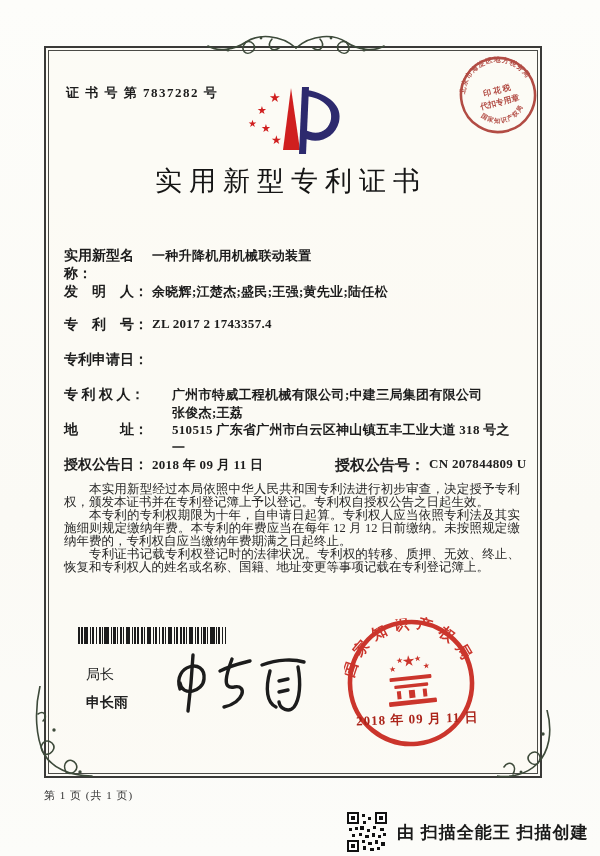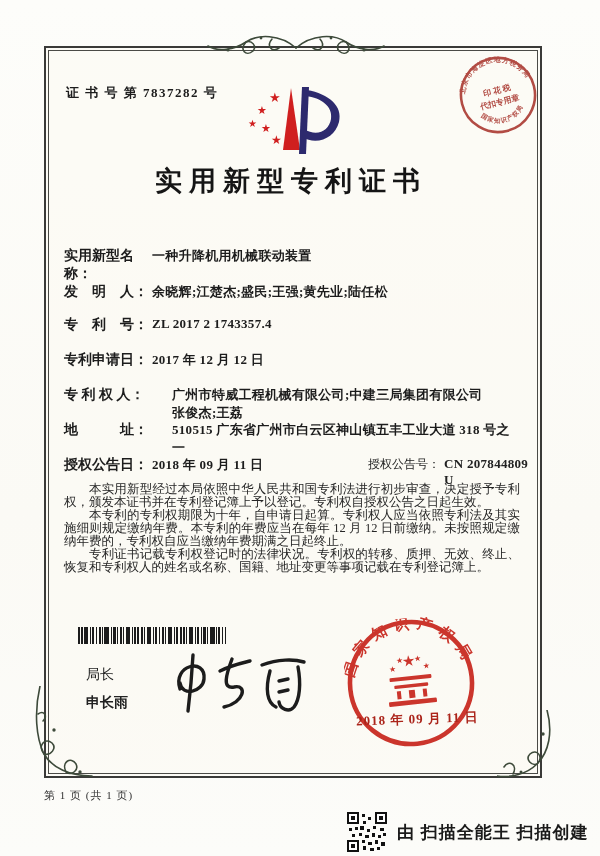--- a/index.html
+++ b/index.html
@@ -14,32 +14,32 @@
   .frame{
     position:absolute;left:44px;top:46px;width:494px;height:728px;
     border:2px solid #3a3a38;background:rgba(251,250,242,.55);
   }
   .frame::after{content:"";position:absolute;inset:2px;border:1px solid #4a4a46;}
   
   .cert-no{position:absolute;left:66px;top:84px;font-size:13px;font-weight:bold;letter-spacing:1.5px;color:#1d1d1d;}
   .logo{position:absolute;left:247px;top:86px;width:96px;height:72px;}
   .title{
     position:absolute;left:44px;top:163px;width:494px;text-align:center;
-    font-size:27px;font-weight:bold;letter-spacing:7px;color:#151515;
+    font-size:27px;font-weight:normal;letter-spacing:7px;color:#151515;
   }
   
   .tax-stamp{position:absolute;left:458px;top:55px;width:80px;height:80px;transform:rotate(-14deg);opacity:.88;}
   
   .frow{position:absolute;left:64px;width:466px;display:flex;align-items:flex-start;}
   .frow .lbl{flex:none;width:88px;font-size:14px;font-weight:bold;color:#1c1c1c;}
   .frow .val{flex:1;font-size:13px;font-weight:bold;color:#1c1c1c;letter-spacing:.3px;}
   .frow .val .line{display:block;margin-left:20px;}
   .grow .pair{display:flex;}
   .grow .pair2{position:absolute;left:271px;top:0;display:flex;}
-  .grow .lbl2{flex:none;font-size:12px;font-weight:normal;margin-left:33px;}
+  .grow .lbl2{flex:none;font-size:15px;font-weight:bold;}
   .grow .val2{font-size:13px;font-weight:bold;margin-left:4px;letter-spacing:.3px;}
   
   .paras{position:absolute;left:64px;top:483px;width:456px;}
   .paras p{margin:0;font-size:12.5px;line-height:13px;text-indent:2em;text-align:justify;color:#262626;font-weight:500;}
   
   .barcode{
     position:absolute;left:78px;top:627px;width:148px;height:17px;
     background-image:
       repeating-linear-gradient(90deg,#1c1c1c 0 1px,transparent 1px 3px),
       repeating-linear-gradient(90deg,#1c1c1c 0 2px,transparent 2px 7px),
@@ -148,21 +148,20 @@
   <div class="frow" style="top:283px">
     <span class="lbl">发　明　人：</span>
     <span class="val">余晓辉;江楚杰;盛民;王强;黄先业;陆任松</span>
   </div>
   <div class="frow" style="top:316px">
     <span class="lbl">专　利　号：</span>
     <span class="val">ZL 2017 2 1743357.4</span>
   </div>
   <div class="frow" style="top:351px">
     <span class="lbl">专利申请日：</span>
-    <span class="val">2017 年 12 月 12 日</span>
   </div>
   <div class="frow" style="top:386px">
     <span class="lbl">专 利 权 人：</span>
     <span class="val">
       <span class="line">广州市特威工程机械有限公司;中建三局集团有限公司</span>
       <span class="line">张俊杰;王荔</span>
     </span>
   </div>
   <div class="frow" style="top:421px">
     <span class="lbl">地　　　址：</span>

